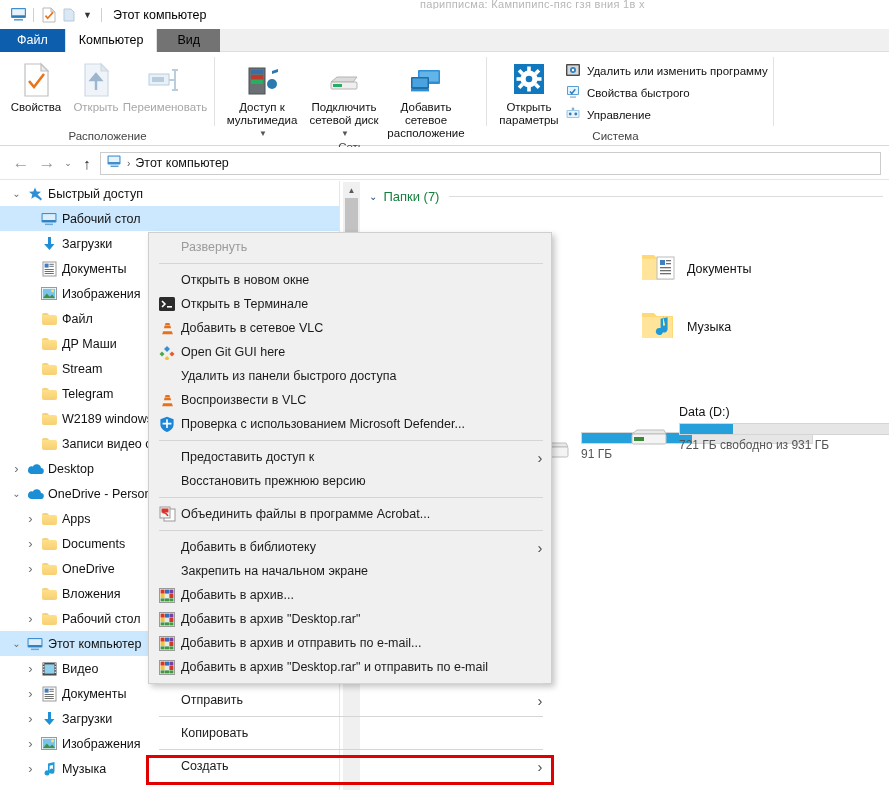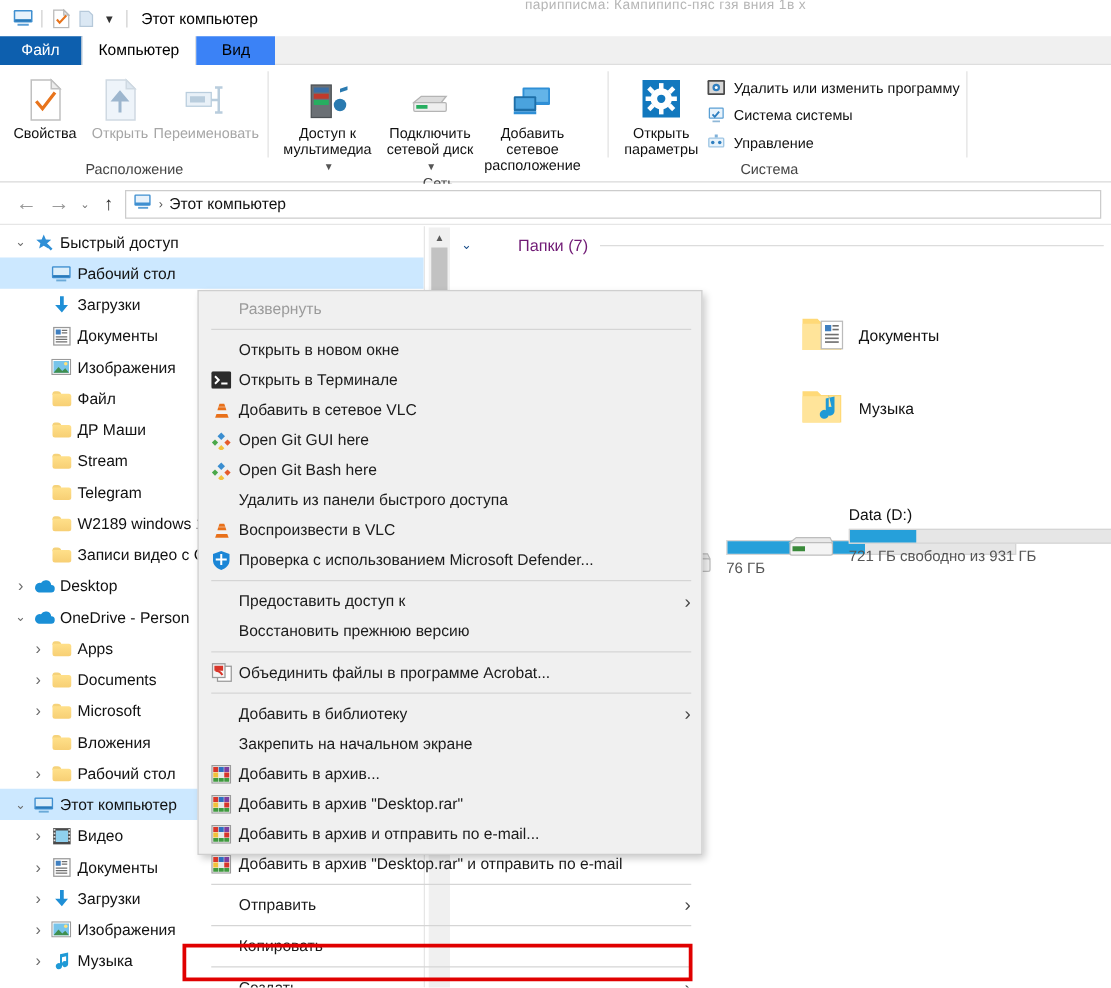--- a/index.html
+++ b/index.html
@@ -99,41 +99,40 @@
     position:absolute; left:343px; top:182px; width:17px; height:609px; background:#f0f0f0;
   }
   .navscroll .thumb { position:absolute; left:2px; top:16px; width:13px; height:54px; background:#c2c2c2; }
   .navscroll .arrow { position:absolute; left:0; width:17px; height:16px;
     display:flex; align-items:center; justify-content:center; font-size:8px; color:#5a5a5a; }
 
   
   .content { position:absolute; left:361px; top:181px; width:528px; height:609px; background:#ffffff; }
   .group-head { display:flex; align-items:center; height:30px; padding-left:8px; gap:6px; }
   .group-head .gcaret { font-size:10px; color:#1a4e8a; }
-  .group-head .gtitle { font-size:13px; color:#701a75;margin-left:31px; }
+  .group-head .gtitle { font-size:13px; color:#15803d; }
   .group-head .gline { flex:1; height:1px; background:#dcdcdc; margin:0 6px 0 4px; }
 
   .tiles { position:relative; }
   .tile { position:absolute; display:flex; align-items:center; gap:10px; }
   .tile .tname { font-size:12.5px; color:#111; }
 
   .drivetile { position:absolute; display:flex; gap:10px; }
   .drivetile .dinfo { padding-top:2px; }
   .drivetile .dname { font-size:12.5px; color:#111; margin-bottom:4px; }
   .bar { width:232px; height:12px; background:#e6e6e6; border:1px solid #d5d5d5; }
   .bar > i { display:block; height:100%; background:#26a0da; }
   .dfree { font-size:12px; color:#555; margin-top:3px; }
 
   
   .ctxmenu {
     position:absolute; left:148px; top:232px; width:404px; height:452px;
     background:#f0f0f0; border:1px solid #cfcfcf;
     box-shadow:3px 3px 6px rgba(0,0,0,.22);
     padding:2px 0 12px 0;
-    margin-left:10px;
   }
   .mi {
     position:relative; height:24px; display:flex; align-items:center;
     font-size:12.5px; color:#1b1b1b; padding-left:4px;
   }
   .mi .mi-ic { width:28px; flex:0 0 28px; display:flex; align-items:center; justify-content:center; }
   .mi .mi-tx { flex:1; }
   .mi.dis .mi-tx { color:#9b9b9b; }
   .mi .mi-sub { width:22px; text-align:center; color:#4a4a4a; font-size:12px; }
   .msep { height:1px; background:#d5d5d5; margin:4px 8px 4px 10px; }
@@ -181,21 +180,21 @@
     </span>
     <span class="tb-chevron">▼</span>
     <span class="tb-sep"></span>
     <span class="tb-title">Этот компьютер</span>
     <span class="ghost-top">парипписма: Кампипипс-пяс гзя вния 1в х</span>
   </div>
 
   <div class="tabs">
     <div class="tab file">Файл</div>
     <div class="tab active">Компьютер</div>
-    <div class="tab" style="background:#3b82f6;border-right:none;padding:0 20px;">Вид</div>
+    <div class="tab" style="background:#737373;border-right:none;padding:0 20px;">Вид</div>
     <div class="tabs-fill"></div>
   </div>
 
   <div class="ribbon">
     <div class="ribbon-inner">
 
       <div class="rgroup sep" style="width:215px;justify-content:center;">
         <div class="rrow" style="padding-left:6px;">
           <div class="bigbtn">
             <span class="bi">
@@ -310,21 +309,21 @@
             </div>
             <div class="smallbtn">
               <span>
                 <svg width="16" height="16" viewBox="0 0 16 16">
                     <rect x="2" y="2" width="12" height="9" rx="1" fill="#5a9fd4"></rect>
                     <rect x="3" y="3" width="10" height="7" fill="#e9f3fb"></rect>
                     <path d="M5 7.5l1.8 2 3.5-4.2" stroke="#2f7fc0" stroke-width="1.5" fill="none"></path>
                     <rect x="5" y="12.4" width="6" height="1.4" fill="#8fb8d8"></rect>
                   </svg>
               </span>
-              <span>Система системы</span>
+              <span>Свойства быстрого</span>
             </div>
             <div class="smallbtn">
               <span>
                 <svg width="16" height="16" viewBox="0 0 16 16">
                     <rect x="1.5" y="4" width="13" height="8" rx="1.2" fill="#9fc6e4"></rect>
                     <rect x="2.6" y="5" width="10.8" height="6" fill="#e8f3fb"></rect>
                     <circle cx="5.2" cy="8" r="1.4" fill="#2f7fc0"></circle>
                     <circle cx="10.8" cy="8" r="1.4" fill="#2f7fc0"></circle>
                     <rect x="6.8" y="1.6" width="2.4" height="2.4" fill="#7fb0d8"></rect>
                   </svg>
@@ -517,21 +516,21 @@
         <span class="nav-tx">Documents</span>
       </div>
       <div class="nav-item" style="padding-left: 22px;">
         <span class="nav-exp" style="font-size: 13px;">›</span>
         <span class="nav-ic">
           <span class="folder folder-sm">
             <span class="ft"></span>
             <span class="fb"></span>
           </span>
         </span>
-        <span class="nav-tx">Microsoft</span>
+        <span class="nav-tx">OneDrive</span>
       </div>
       <div class="nav-item" style="padding-left: 22px;">
         <span class="nav-exp"></span>
         <span class="nav-ic">
           <span class="folder folder-sm">
             <span class="ft"></span>
             <span class="fb"></span>
           </span>
         </span>
         <span class="nav-tx">Вложения</span>
@@ -690,21 +689,21 @@
             <path d="M3 9l5-4h27l2 4z" fill="#e9e9e9" stroke="#bdbdbd"></path>
             <rect x="3" y="9" width="34" height="10" rx="1.5" fill="#f4f4f4" stroke="#bdbdbd"></rect>
             <rect x="5" y="12" width="10" height="4" fill="#3a8a3a"></rect>
           </svg>
       </span>
       <div class="dinfo">
         <div class="dname"></div>
         <div class="bar">
             <i id="bar0" style="width: 48%;"></i>
           </div>
-        <div class="dfree">76 ГБ</div>
+        <div class="dfree">91 ГБ</div>
       </div>
     </div>
 
     <div class="drivetile" style="left:268px; top:222px;">
       <span style="padding-top:22px;">
         <svg width="40" height="26" viewBox="0 0 40 26">
             <path d="M3 9l5-4h27l2 4z" fill="#e9e9e9" stroke="#bdbdbd"></path>
             <rect x="3" y="9" width="34" height="10" rx="1.5" fill="#f4f4f4" stroke="#bdbdbd"></rect>
             <rect x="5" y="12" width="10" height="4" fill="#3a8a3a"></rect>
           </svg>
@@ -753,31 +752,20 @@
       <div class="mi">
         <span class="mi-ic">
           <svg width="16" height="15" viewBox="0 0 16 15">
             <path d="M8 1l3 3-3 3-3-3z" fill="#3b8ed0"></path>
             <path d="M13 6.5l2.5 2.5-2.5 2.5-2.5-2.5z" fill="#e55b2b"></path>
             <path d="M3 6.5L5.5 9 3 11.5.5 9z" fill="#4aa84a"></path>
             <path d="M8 11l2.5 2.5L8 16l-2.5-2.5z" fill="#f2c23c"></path>
           </svg>
         </span>
         <span class="mi-tx">Open Git GUI here</span>
-      </div>
-      <div class="mi">
-        <span class="mi-ic">
-          <svg width="16" height="15" viewBox="0 0 16 15">
-            <path d="M8 1l3 3-3 3-3-3z" fill="#3b8ed0"></path>
-            <path d="M13 6.5l2.5 2.5-2.5 2.5-2.5-2.5z" fill="#e55b2b"></path>
-            <path d="M3 6.5L5.5 9 3 11.5.5 9z" fill="#4aa84a"></path>
-            <path d="M8 11l2.5 2.5L8 16l-2.5-2.5z" fill="#f2c23c"></path>
-          </svg>
-        </span>
-        <span class="mi-tx">Open Git Bash here</span>
       </div>
       <div class="mi">
         <span class="mi-ic"></span>
         <span class="mi-tx">Удалить из панели быстрого доступа</span>
       </div>
       <div class="mi">
         <span class="mi-ic">
           <svg width="15" height="15" viewBox="0 0 15 15">
             <path d="M5.6 2h3.8l.9 2.4H4.7z" fill="#e8701a"></path>
             <path d="M4.6 4.8h5.8l2.4 8.4H2.2z" fill="#f2f2f2"></path>

